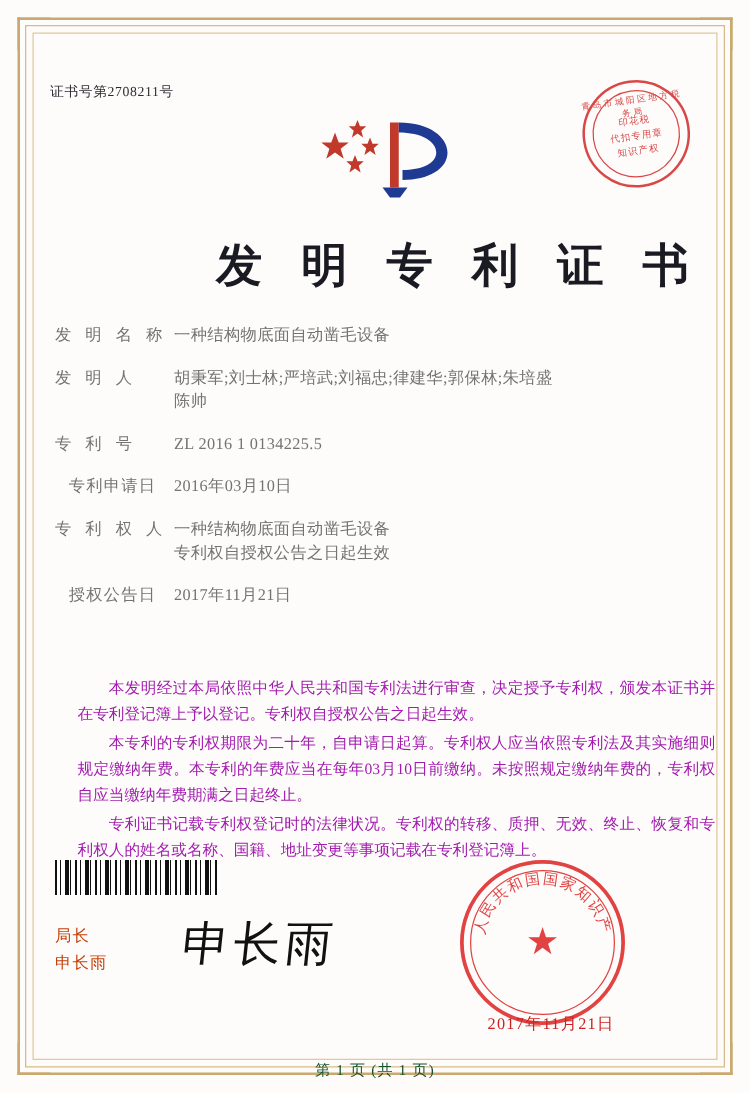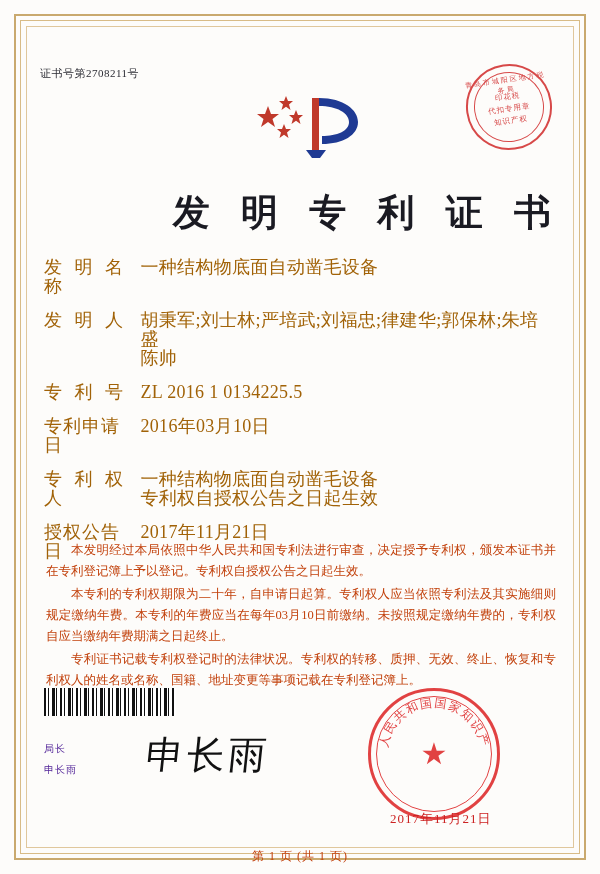--- a/index.html
+++ b/index.html
@@ -134,47 +134,47 @@
 
   .fields {
     position: absolute;
     left: 6px;
     top: 218px;
     width: 516px;
   }
   .field-row {
     position: relative;
     margin-bottom: 15px;
-    font-size: 18px;
-    color: #a16207;
+    font-size: 13px;
+    color: #737373;
     line-height: 19px;
   }
   .field-label {
     display: inline-block;
     width: 92px;
     vertical-align: top;
     letter-spacing: 4px;
   }
-  .field-label.tight { letter-spacing: 1px; }
+  .field-label.tight { letter-spacing: 1px; text-align: center; }
   .field-value {
     display: inline-block;
     vertical-align: top;
     max-width: 412px;
     letter-spacing: 0.3px;
   }
   .field-value .line2 { display: block; }
 
   .paras {
     position: absolute;
-    left: 8px;
+    left: 24px;
     top: 500px;
     width: 510px;
     font-size: 12.5px;
     line-height: 21px;
-    color: #c2410c;
+    color: #a21caf;
     text-align: justify;
   }
   .paras p {
     margin: 0 0 2px 0;
     text-indent: 25px;
   }
 
   
   .barcode {
     position: absolute;
@@ -187,22 +187,22 @@
         #111 0px, #111 2px, #fff 2px, #fff 4px,
         #111 4px, #111 5px, #fff 5px, #fff 8px,
         #111 8px, #111 11px, #fff 11px, #fff 12px,
         #111 12px, #111 13px, #fff 13px, #fff 16px);
   }
 
   .signer {
     position: absolute;
     left: 6px;
     top: 698px;
-    font-size: 10px;
-    color: #4c1d95;
+    font-size: 13px;
+    color: #c2410c;
     line-height: 21px;
     letter-spacing: 1px;
   }
   .signature {
     position: absolute;
     left: 108px;
     top: 690px;
     font-size: 38px;
     color: #111;
     font-family: "Liberation Serif", serif;
@@ -258,21 +258,21 @@
     letter-spacing: 1px;
   }
 
   .page-no {
     position: absolute;
     left: 0;
     top: 808px;
     width: 524px;
     text-align: center;
     font-size: 12px;
-    color: #c2410c;
+    color: #14532d;
     letter-spacing: 1px;
   }
 </style>
 </head>
 <body>
 
 <div class="page">
   <div class="frame-outer"></div>
   <div class="frame-mid"></div>
   <div class="frame-inner"></div>

